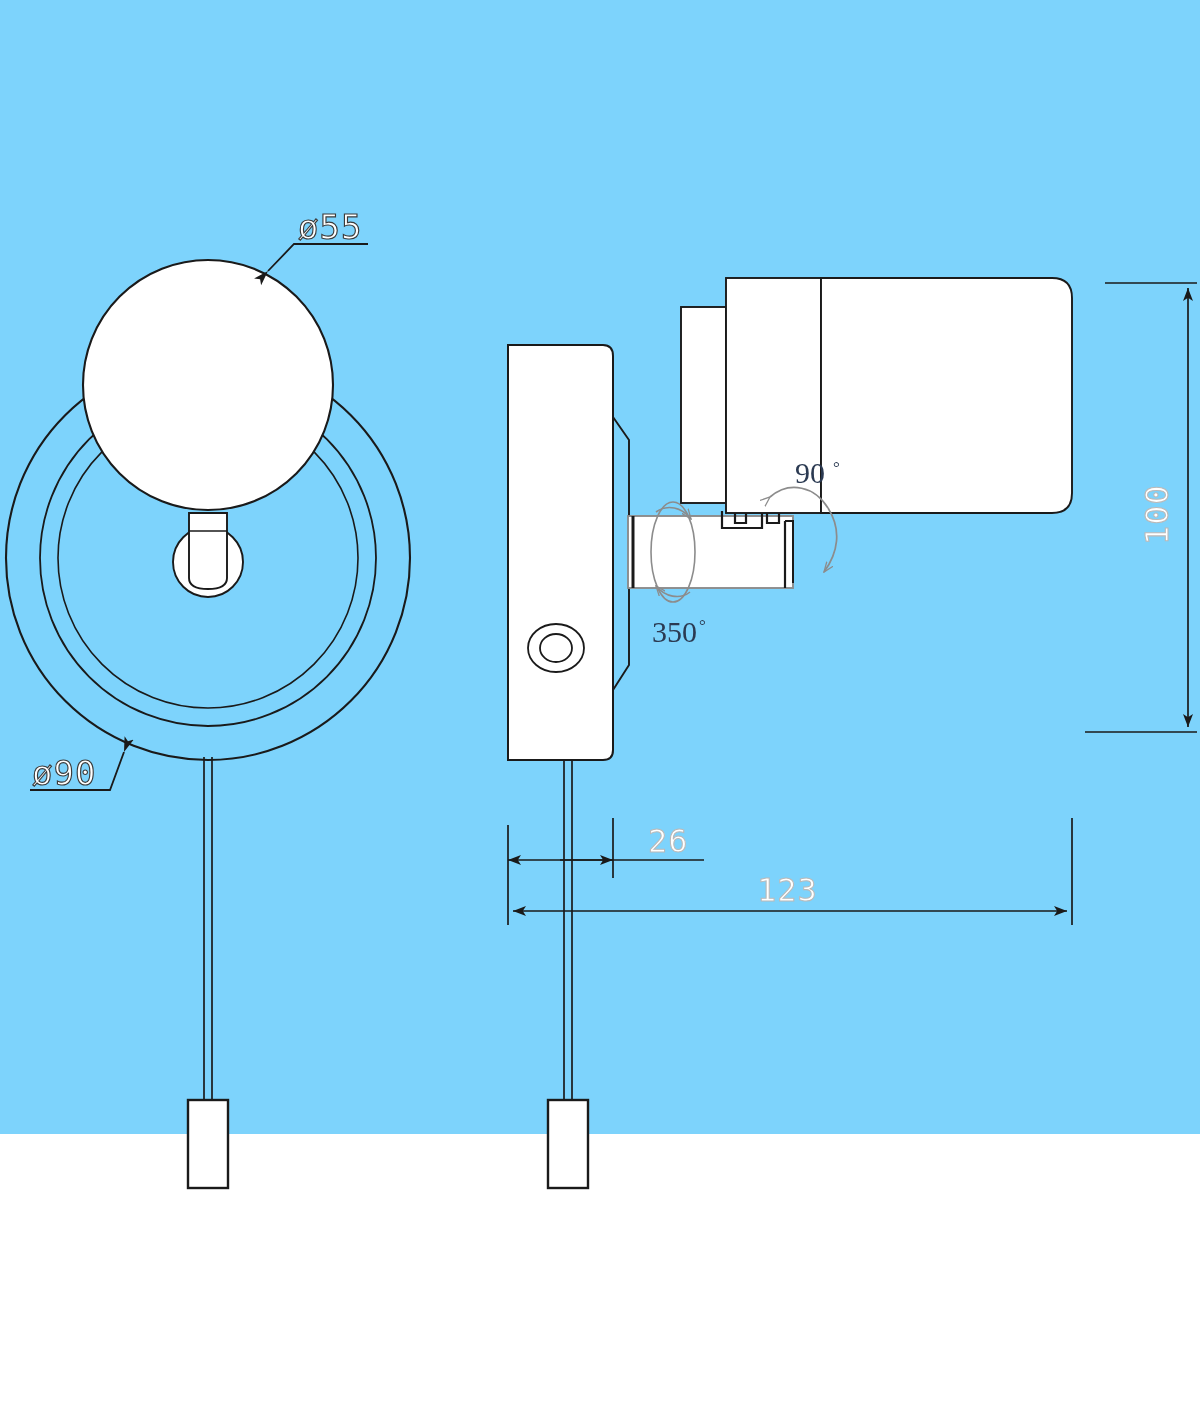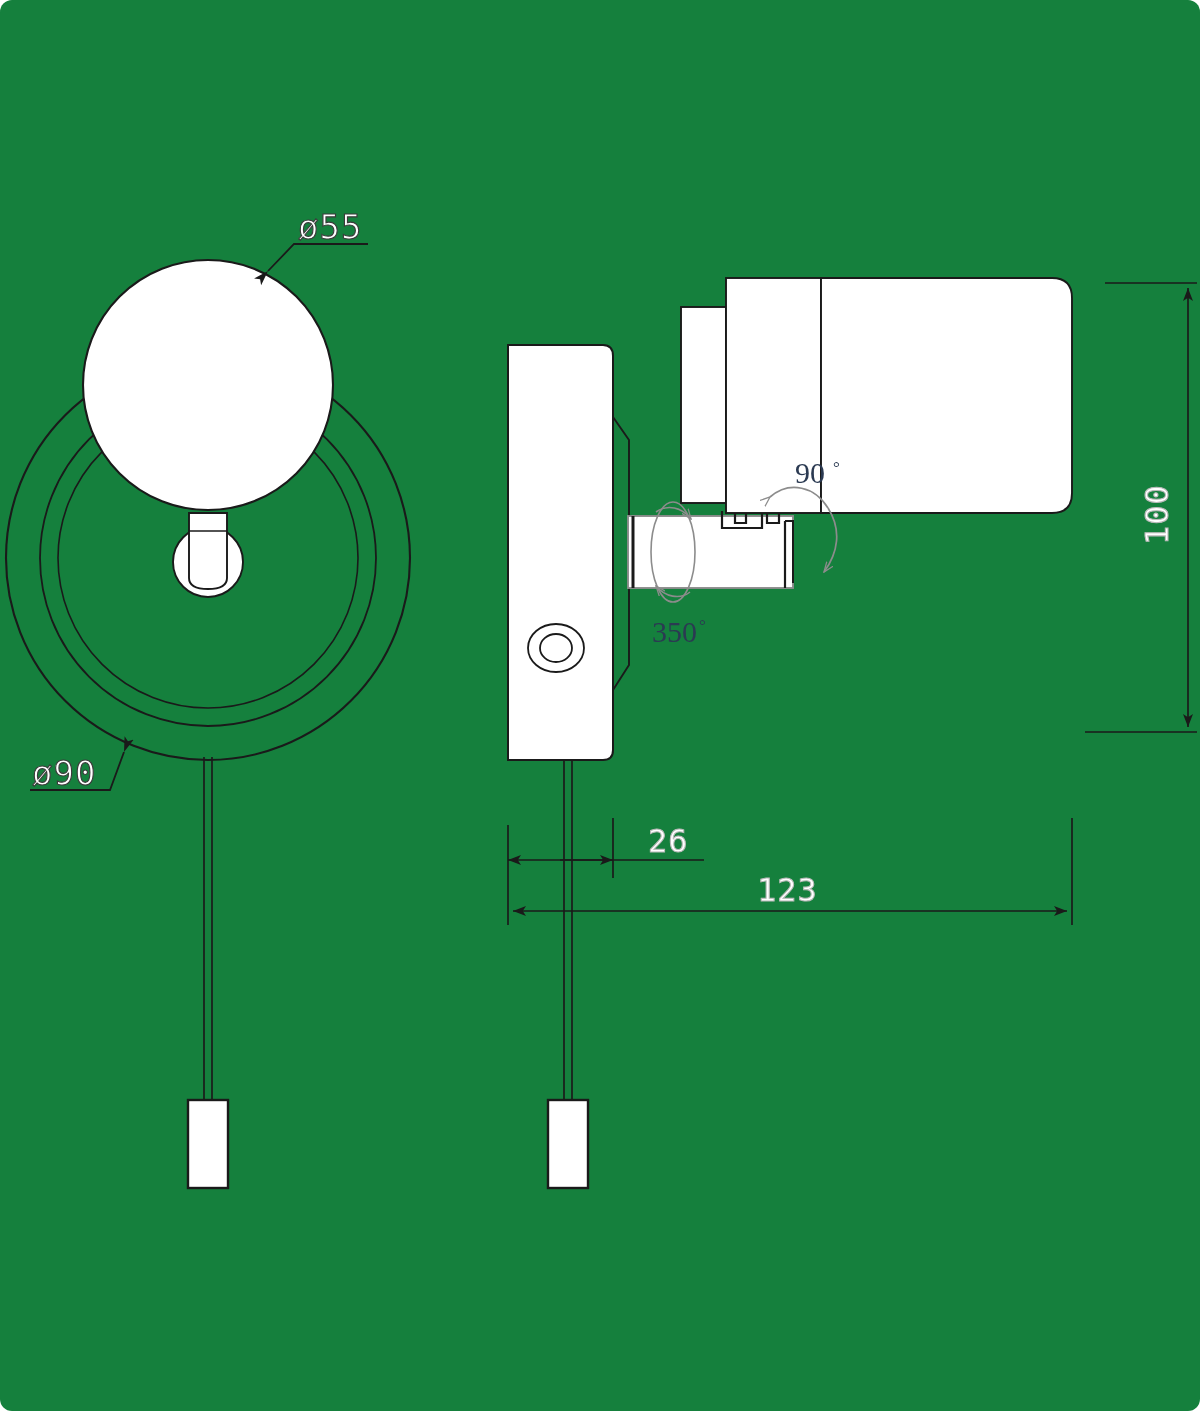--- a/index.html
+++ b/index.html
@@ -9,23 +9,22 @@
   }
   body {
     width: 1200px;
     height: 1411px;
     font-family: "Liberation Sans", sans-serif;
     overflow: hidden;
   }
   #drawing-root {
     position: relative;
     width: 1200px;
-    height: 1411px;
-    background: #15803d;
-    border-radius: 12px;
+    height: 1134px;
+    background: #7dd3fc;
   }
   svg.cad {
     display: block;
     width: 1200px;
     height: 1411px;
   }
   .dim-text-cad {
     font-family: "DejaVu Sans Mono", "Liberation Mono", monospace;
     font-size: 34px;
     fill: #ffffff;

